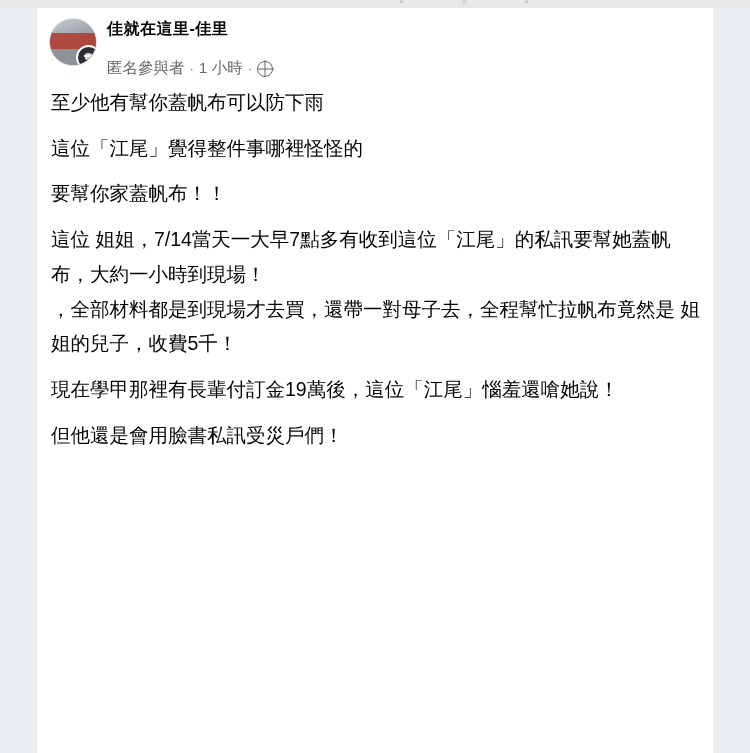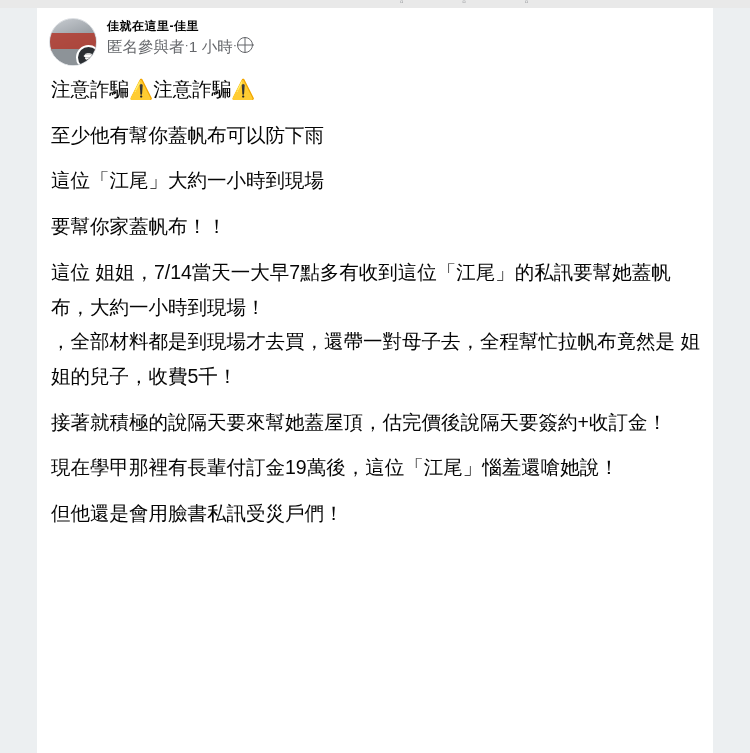--- a/index.html
+++ b/index.html
@@ -89,31 +89,33 @@
     line-height: 1;
   }
   .header-text {
     margin-left: 10px;
     display: flex;
     flex-direction: column;
     justify-content: center;
     padding-top: 1px;
   }
   .page-name {
-    font-size: 12px;
+    font-size: 16px;
     font-weight: bold;
     color: #050505;
     letter-spacing: .5px;
     line-height: 1.25;
   }
   .meta-row {
     display: flex;
+    align-items: center;
+    gap: 5px;
     font-size: 15.5px;
     color: #65676b;
-    margin-top: 3px;
+    margin-top: 19px;
   }
   .meta-row .dot {
     color: #65676b;
     font-size: 13px;
   }
   .globe {
     display: inline-block;
     width: 14px;
     height: 14px;
     border-radius: 50%;
@@ -186,26 +188,24 @@
           <span>匿名參與者</span>
           <span class="dot">·</span>
           <span>1 小時</span>
           <span class="dot">·</span>
           <span class="globe"></span>
         </div>
       </div>
     </div>
 
     <div class="post-body">
-      <p class="warn">注意詐騙⚠️注意詐騙⚠️</p>
       <p>至少他有幫你蓋帆布可以防下雨</p>
-      <p>這位「江尾」大約一小時到現場</p>
+      <p>這位「江尾」覺得整件事哪裡怪怪的</p>
       <p>要幫你家蓋帆布！！</p>
       <p class="tight">這位 姐姐，7/14當天一大早7點多有收到這位「江尾」的私訊要幫她蓋帆布，大約一小時到現場！</p>
       <p>，全部材料都是到現場才去買，還帶一對母子去，全程幫忙拉帆布竟然是 姐姐的兒子，收費5千！</p>
-      <p>接著就積極的說隔天要來幫她蓋屋頂，估完價後說隔天要簽約+收訂金！</p>
       <p>現在學甲那裡有長輩付訂金19萬後，這位「江尾」惱羞還嗆她說！</p>
       <p class="tight">但他還是會用臉書私訊受災戶們！</p>
 
     </div>
 
   </div>
 </div>
 
 </body></html>

